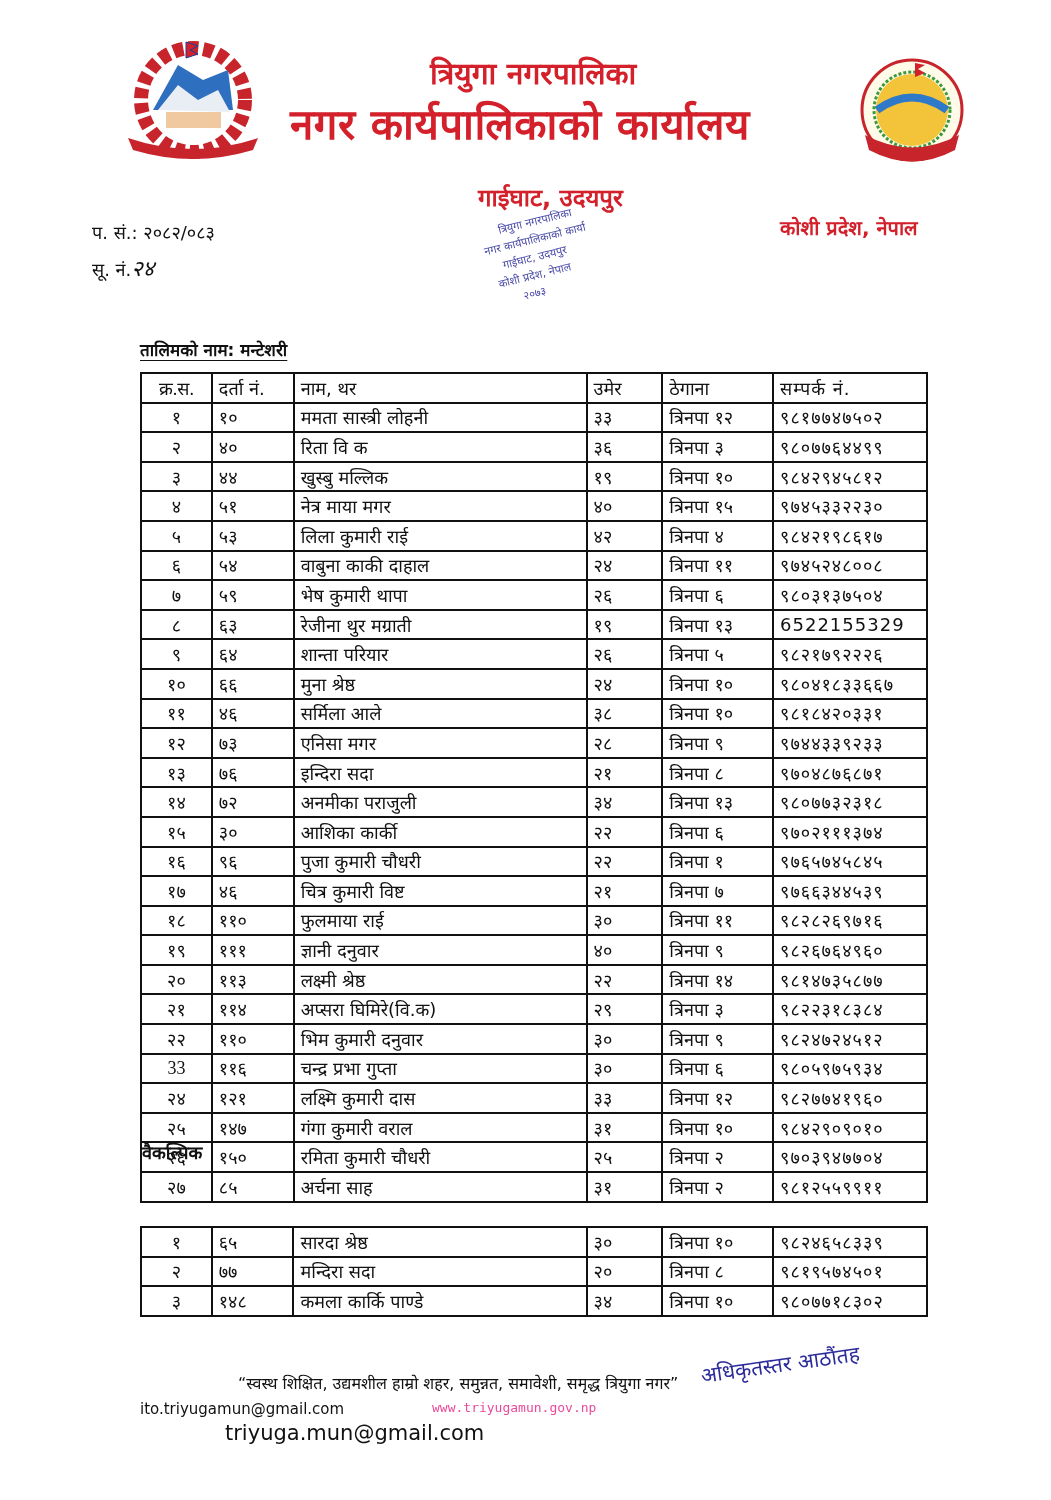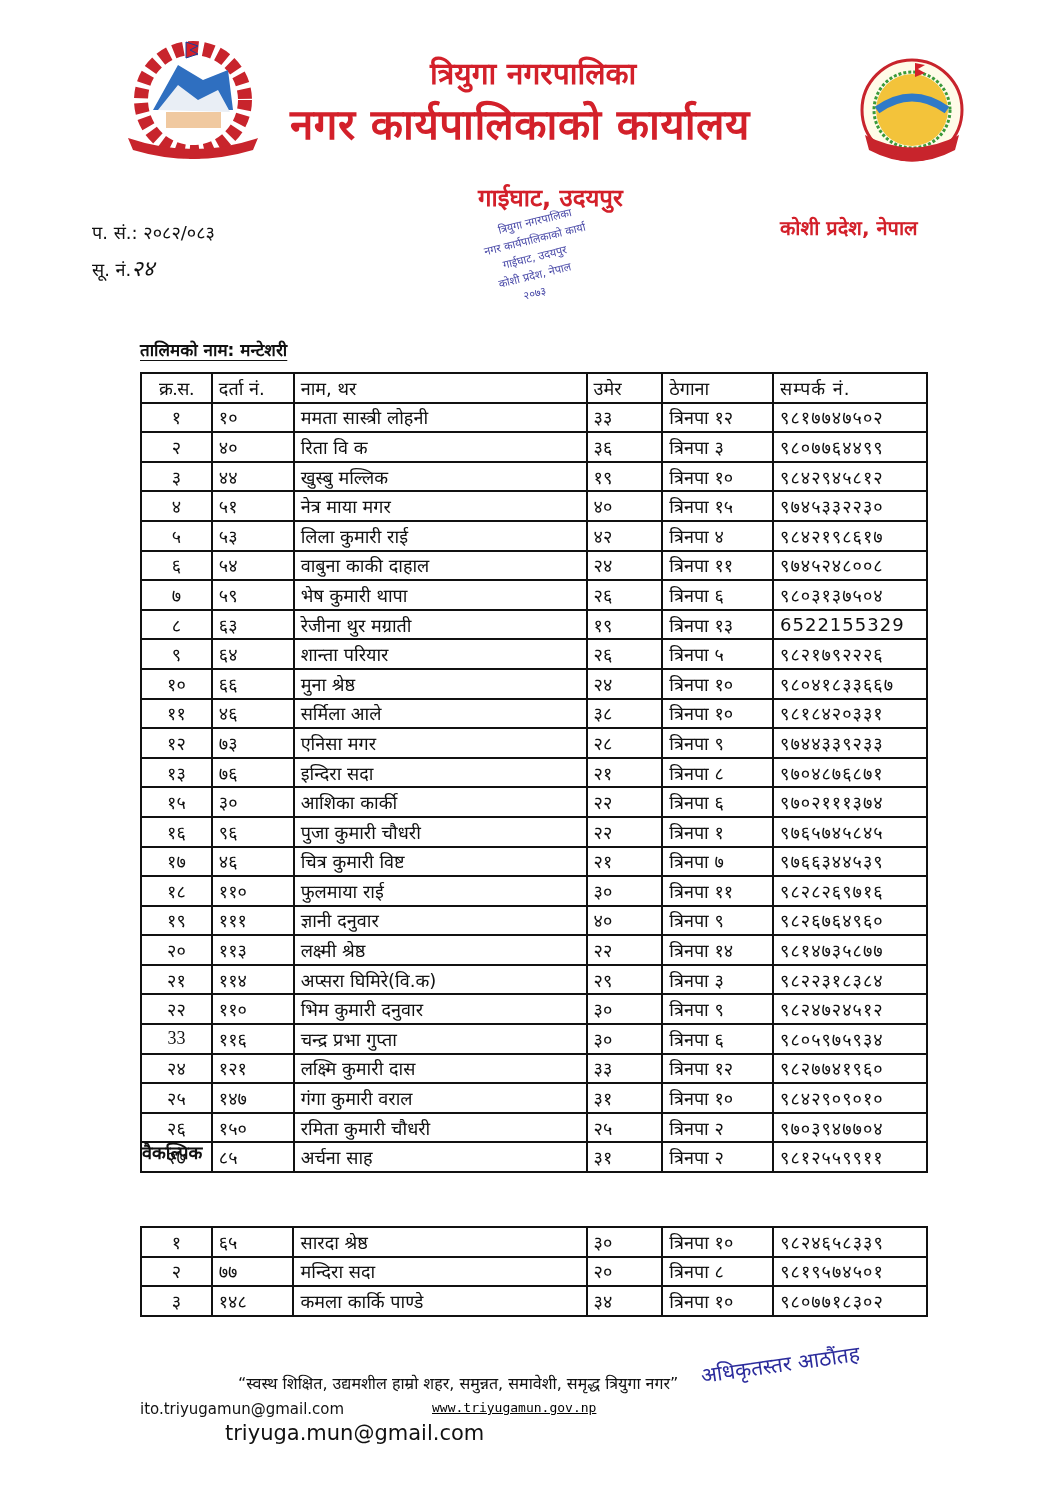--- a/index.html
+++ b/index.html
@@ -31,21 +31,21 @@
   .c-name { width:280px;border-radius:12px; }
   .c-age { width:62px; }
   .c-addr { width:97px; }
   .c-phone { width:140px; letter-spacing:1px; }
   .alt-label { left:142px; top:1140px; font-size:18px; font-weight:bold; }
   .motto { left:238px; top:1372px; font-size:16px; }
   .sig { left:700px; top:1350px; font-size:21px; color:#2b2b9c; transform:rotate(-8deg);
          font-family:"DejaVu Serif", serif; }
   .email1 { left:140px; top:1400px; font-size:15px; }
   .email2 { left:204px; top:1421px; font-size:21px;margin-left:21px; }
-  .web { left:432px; top:1400px; font-size:13px; color:#000000; text-decoration:underline;
+  .web { left:432px; top:1400px; font-size:13px; color:#ec4899; 
          font-family:"DejaVu Sans Mono", monospace; }
 </style>
 </head>
 <body>
 
 <div class="abs emblem-left">
   <svg width="150" height="120" viewBox="0 0 150 120">
     <circle cx="75" cy="60" r="52" fill="none" stroke="#c8242c" stroke-width="14" stroke-dasharray="10 5"></circle>
     <polygon points="35,70 60,25 85,40 110,30 115,70" fill="#2f6fc0"></polygon>
     <polygon points="40,70 60,45 80,60 100,50 112,72" fill="#e9eef5"></polygon>
@@ -196,20 +196,28 @@
       </tr>
       <tr>
         <td class="c-sn">१३</td>
         <td class="c-reg">७६</td>
         <td class="c-name">इन्दिरा सदा</td>
         <td class="c-age">२१</td>
         <td class="c-addr">त्रिनपा ८</td>
         <td class="c-phone">९७०४८७६८७१</td>
       </tr>
       <tr>
+        <td class="c-sn">१४</td>
+        <td class="c-reg">७२</td>
+        <td class="c-name">अनमीका पराजुली</td>
+        <td class="c-age">३४</td>
+        <td class="c-addr">त्रिनपा १३</td>
+        <td class="c-phone">९८०७७३२३१८</td>
+      </tr>
+      <tr>
         <td class="c-sn">१५</td>
         <td class="c-reg">३०</td>
         <td class="c-name">आशिका कार्की</td>
         <td class="c-age">२२</td>
         <td class="c-addr">त्रिनपा ६</td>
         <td class="c-phone">९७०२१११३७४</td>
       </tr>
       <tr>
         <td class="c-sn">१६</td>
         <td class="c-reg">९६</td>

